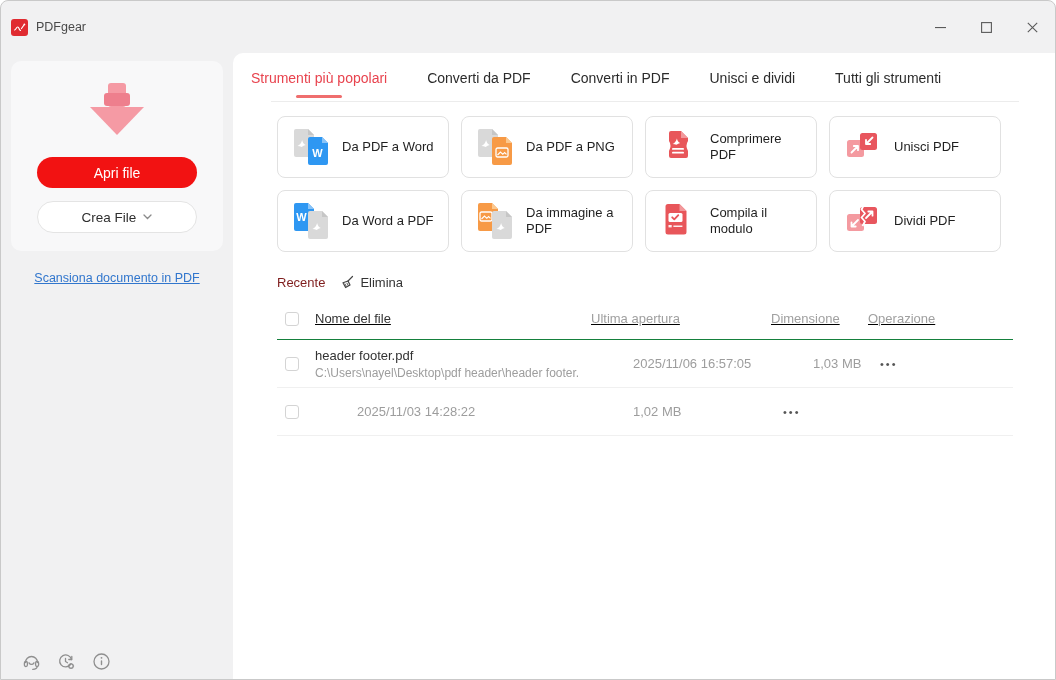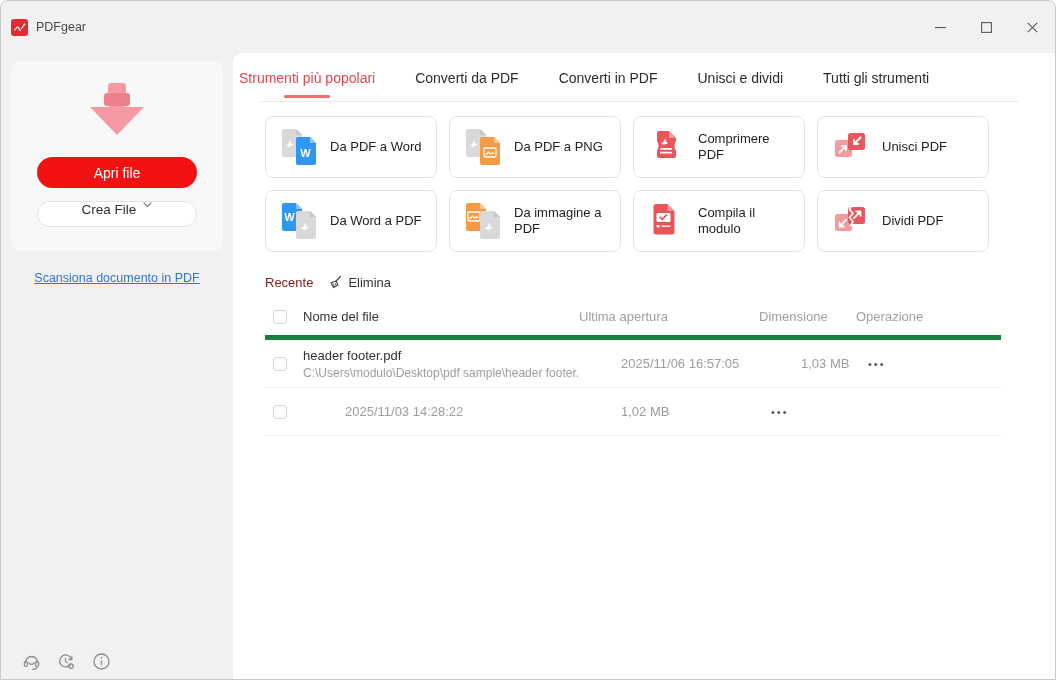--- a/index.html
+++ b/index.html
@@ -12,31 +12,31 @@
   
   .titlebar { height:52px; display:flex; align-items:center; padding-left:10px; flex:0 0 auto; }
   .logo { width:17px; height:17px; border-radius:3px; background:#e02b31; flex:0 0 auto; }
   .app-title { font-size:12.5px; color:#4a4a4a; margin-left:8px; }
   .win-controls { margin-left:auto; display:flex; height:36px; }
   .win-btn { width:46px; height:36px; display:flex; align-items:center; justify-content:center; color:#5a5a5a; }
 
   
   .content { flex:1; display:flex; min-height:0; }
   .sidebar { width:232px; flex:0 0 auto; position:relative; }
-  .main { flex:1; background:#fff; border-top-left-radius:10px; padding:0 36px 0 6px; min-width:0; }
+  .main { flex:1; background:#fff; border-top-left-radius:10px; padding:0 36px 0 18px; min-width:0; }
 
   
   .side-card { margin:8px 10px 0 10px; height:190px; background:#f8f8f9; border-radius:10px;
                display:flex; flex-direction:column; align-items:center; }
   .arrow-wrap { margin-top:20px; }
   .btn-open { width:160px; height:31px; border:none; border-radius:16px; background:#f21212; color:#fff;
               font-size:14px; font-family:inherit; margin-top:14px; cursor:pointer; }
-  .btn-create { width:160px; height:26px; border:1px solid #e4e4e4; border-radius:16px; background:#fff;
+  .btn-create { width:160px; height:32px; border:1px solid #e4e4e4; border-radius:16px; background:#fff;
                 color:#2e2e2e; font-size:13.5px; font-family:inherit; margin-top:13px; cursor:pointer;
-                display:flex; justify-content:center; gap:7px; }
+                display:flex; align-items:center; justify-content:center; gap:7px; }
   .scan-link { display:block; text-align:center; margin-top:20px; font-size:12.5px; color:#3176cd;
                text-decoration:underline; cursor:pointer; }
   .side-footer { position:absolute; left:20px; bottom:8px; display:flex; gap:15px; align-items:center; }
   .foot-icon { width:20px; height:20px; display:flex; align-items:center; justify-content:center; cursor:pointer; }
 
   
   .tabs { display:flex; gap:40px; padding-top:17px; }
   .tab { font-size:14px; color:#2b2b2b; cursor:pointer; position:relative; white-space:nowrap; }
   .tab.active { color:#e8434e; }
   .tab.active::after { content:""; position:absolute; left:50%; transform:translateX(-50%);
@@ -53,21 +53,21 @@
 
   
   .recent-row { margin-top:22px; display:flex; align-items:center; gap:6px; }
   .recent-title { font-size:13px; color:#7f1d1d; }
   .delete-btn { display:flex; align-items:center; gap:5px; margin-left:8px; cursor:pointer; }
   .delete-label { font-size:13px; color:#333; }
 
   
   .table { margin-top:8px; width:736px; }
   .t-grid { display:grid; grid-template-columns:38px 276px 180px 97px 1fr; align-items:center; }
-  .t-head { height:42px; border-bottom:5px solid #15803d; }
+  .t-head { height:42px; border-bottom:1px solid #15803d;text-decoration:underline; }
   .t-head .h { font-size:13px; color:#a0a0a0; }
   .t-head .h-name { color:#333; }
   .checkbox { width:14px; height:14px; border:1px solid #d4d4d4; border-radius:3px; background:#fff;
               margin-left:8px; cursor:pointer; }
   .t-row { height:48px; border-bottom:1px solid #f0f0f0; }
   .cell-name .fname { font-size:13px; color:#333; }
   .cell-name .fpath { font-size:12px; color:#9d9d9d; margin-top:3px; white-space:nowrap; overflow:hidden; }
   .cell-gray { font-size:13px; color:#9d9d9d;margin-left:42px; }
   .more-dots { font-size:11px; color:#555; letter-spacing:2px; margin-left:12px; cursor:pointer; }
 </style>
@@ -286,21 +286,21 @@
             <div class="h h-name">Nome del file</div>
             <div class="h">Ultima apertura</div>
             <div class="h">Dimensione</div>
             <div class="h">Operazione</div>
           </div>
 
           <div class="t-grid t-row">
             <div class="checkbox"></div>
             <div class="cell-name">
               <div class="fname">header footer.pdf</div>
-              <div class="fpath">C:\Users\modulo\Desktop\pdf sample\header footer.</div>
+              <div class="fpath">C:\Users\nayel\Desktop\pdf header\header footer.</div>
             </div>
             <div class="cell-gray">2025/11/06 16:57:05</div>
             <div class="cell-gray">1,03 MB</div>
             <div class="more-dots">•••</div>
           </div>
 
           <div class="t-grid t-row">
             <div class="checkbox"></div>
             <div class="cell-gray">2025/11/03 14:28:22</div>
             <div class="cell-gray">1,02 MB</div>

